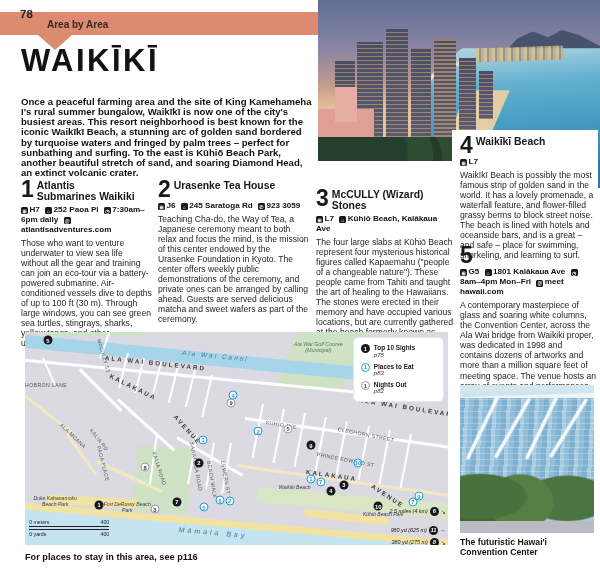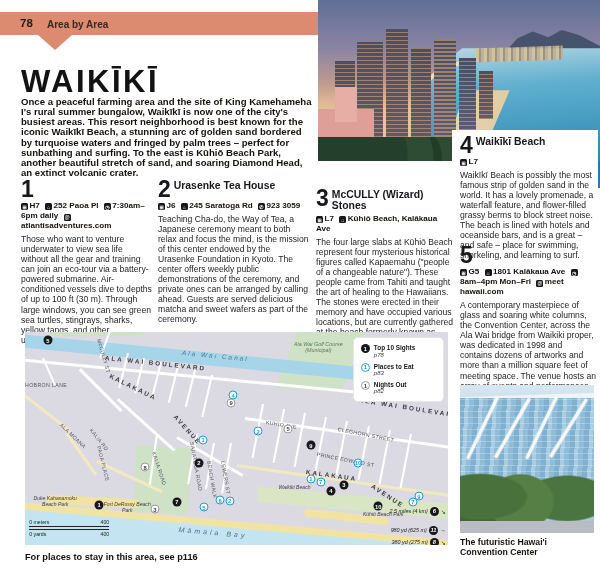--- a/index.html
+++ b/index.html
@@ -3,23 +3,23 @@
 <meta charset="utf-8">
 <style>
   html,body{margin:0;padding:0;background:#fff}
   #page{position:relative;width:600px;height:573px;background:#fff;overflow:hidden;
         font-family:"Liberation Sans",sans-serif;color:#17171c}
   .abs{position:absolute}
   
   #banner{left:0;top:12px;width:318px;height:23px;background:#dc8a70}
   #banner-tri{left:38px;top:35px;width:0;height:0;border-left:17px solid transparent;
         border-right:17px solid transparent;border-top:15px solid #dc8a70}
-  #page-num{left:20px;top:17px;font-size:11.5px;font-weight:bold;color:#231d1a}
+  #page-num{left:20px;top:8px;font-size:11.5px;font-weight:bold;color:#231d1a}
   #section-label{left:47px;top:18.5px;font-size:10px;font-weight:bold;color:#36291f}
-  #title{left:21px;top:64px;font-size:31px;font-weight:bold;letter-spacing:2.5px;color:#121212}
+  #title{left:21px;top:43px;font-size:31px;font-weight:bold;letter-spacing:2.5px;color:#121212}
   #intro{left:21px;top:97px;width:292px;font-size:9.6px;font-weight:bold;line-height:1.06;color:#15110e}
   
   .entry .e-head{display:flex;align-items:flex-start}
   .e-num{font-size:23px;font-weight:bold;line-height:.82;margin-right:4px;letter-spacing:-1px}
   .e-title{font-size:10.4px;font-weight:bold;line-height:1.04;padding-top:1px;white-space:pre-line}
   .e-info{font-size:8.1px;font-weight:bold;line-height:1.25;margin-top:2px;color:#15110e}
   .seg{margin-right:3px}
   .inf-ic{display:inline-flex;width:7px;height:7px;background:#17171c;color:#fff;font-size:5px;
         border-radius:1.5px;align-items:center;justify-content:center;margin-right:1.5px;
         vertical-align:-1px;font-style:normal}
@@ -136,20 +136,22 @@
     <div class="trees"></div>
   </div>
   <div class="abs" id="bluetab"></div>
 
   <div class="abs" id="title">WAIKĪKĪ</div>
   <div class="abs" id="intro">Once a peaceful farming area and the site of King Kamehameha I's rural summer bungalow, Waikīkī is now one of the city's busiest areas. This resort neighborhood is best known for the iconic Waikīkī Beach, a stunning arc of golden sand bordered by turquoise waters and fringed by palm trees – perfect for sunbathing and surfing. To the east is Kūhiō Beach Park, another beautiful stretch of sand, and soaring Diamond Head, an extinct volcanic crater.</div>
 
   <div class="abs entry" id="col1">
     <div class="e-head">
       <span class="e-num">1</span>
+      <span class="e-title">Atlantis
+Submarines Waikiki</span>
     </div>
     <div class="e-info"><span class="seg"><span class="inf-ic">⊞</span>H7</span> <span class="seg"><span class="inf-ic">⌂</span>252 Paoa Pl</span> <span class="seg"><span class="inf-ic">◷</span>7:30am–6pm daily</span> <span class="seg"><span class="inf-ic">@</span>atlantisadventures.com</span> </div>
     <div class="e-body">Those who want to venture underwater to view sea life without all the gear and training can join an eco-tour via a battery-powered submarine. Air-conditioned vessels dive to depths of up to 100 ft (30 m). Through large windows, you can see green sea turtles, stingrays, sharks, yellow tangs, and other underwater marine life.</div>
   </div>
 
   <div class="abs entry" id="col2">
     <div class="e-head">
       <span class="e-num">2</span>
       <span class="e-title">Urasenke Tea House</span>
     </div>

